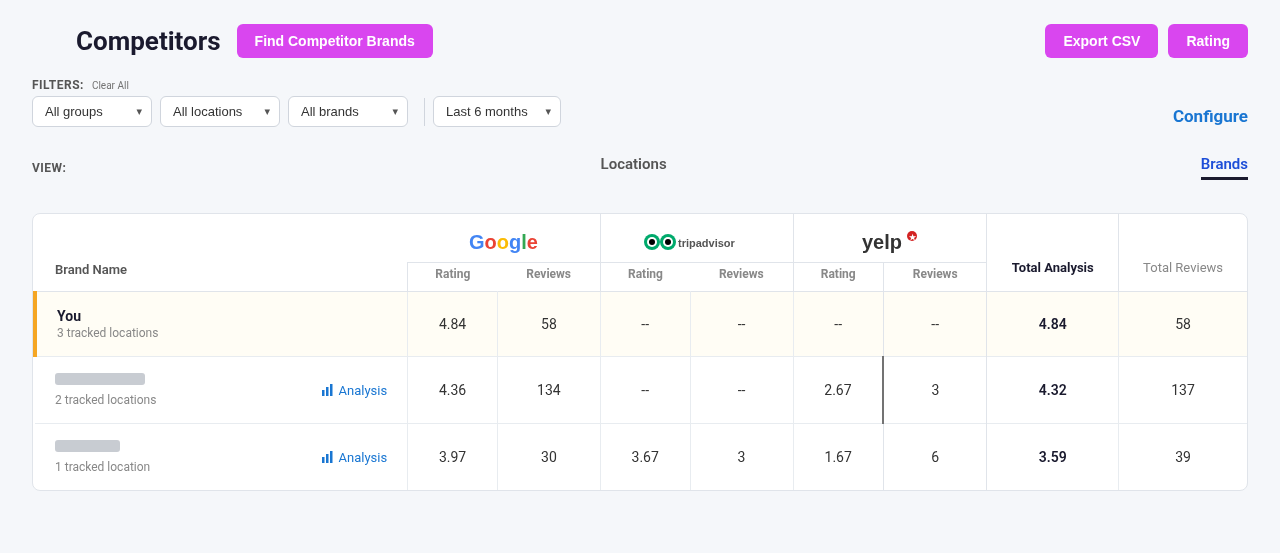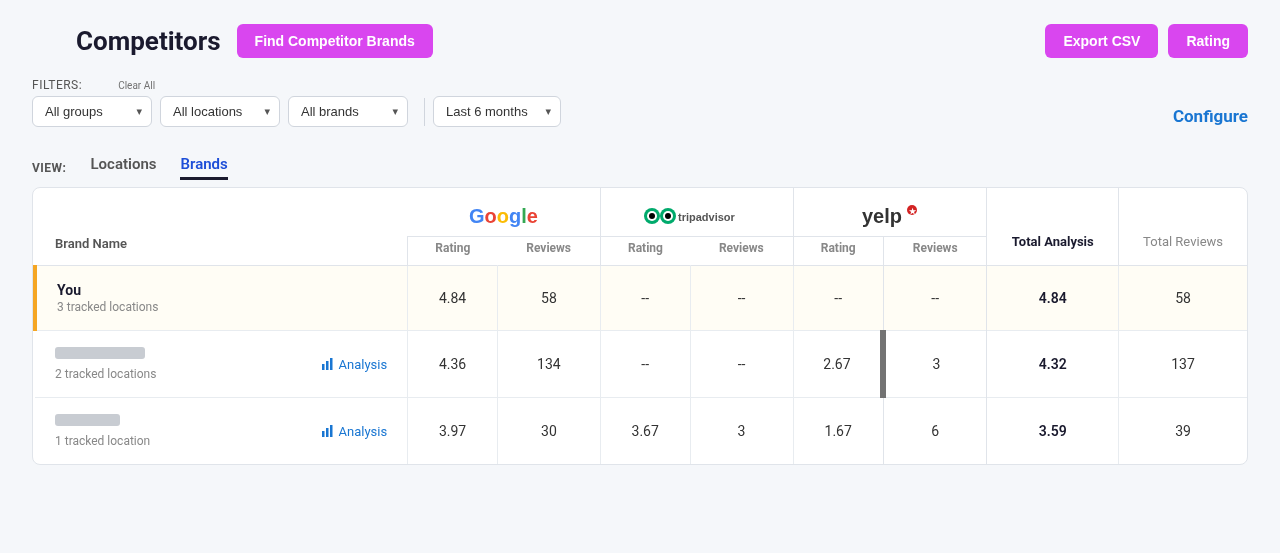--- a/index.html
+++ b/index.html
@@ -49,23 +49,23 @@
     }
     .filters-row {
       display: flex;
       align-items: center;
       gap: 0;
       margin-bottom: 8px;
       flex-wrap: wrap;
     }
     .filters-label {
       font-size: 12px;
-      font-weight: 400;
+      font-weight: 700;
       color: #555;
-      margin-right: 28px;
+      margin-right: 0;
       letter-spacing: 0.5px;
     }
     .filter-select-wrapper {
       position: relative;
       display: inline-flex;
       align-items: center;
       margin-right: 8px;
     }
     .filter-select {
       appearance: none;
@@ -110,22 +110,23 @@
     .configure-link {
       color: #1976d2;
       text-decoration: none;
       font-size: 17px;
       font-weight: 700;
     }
     .view-row {
       display: flex;
       align-items: center;
       gap: 24px;
-      margin-bottom: 7px;
+      margin-bottom: 33px;
       margin-top: 12px;
+      justify-content: space-between;
     }
     .view-label {
       font-size: 12px;
       font-weight: 700;
       color: #555;
       letter-spacing: 0.5px;
     }
     .view-tab {
       font-size: 15px;
       font-weight: 600;
@@ -411,21 +412,21 @@
                   <rect x="9" y="1" width="2.5" height="12" fill="#1976d2"></rect>
                 </svg>
                 <span>Analysis</span>
               </a>
             </div>
           </td>
           <td class="data-cell">4.36</td>
           <td class="data-cell">134</td>
           <td class="data-cell">--</td>
           <td class="data-cell">--</td>
-          <td class="data-cell" style="border-right:6px solid #737373;border-radius:26px;">2.67</td>
+          <td class="data-cell" style="border-right:2px solid #737373;border-radius:26px;">2.67</td>
           <td class="data-cell" style="border-right:1px solid #e0e4ea;">3</td>
           <td class="data-cell highlight">4.32</td>
           <td class="data-cell">137</td>
         </tr>
 
         <tr>
           <td class="brand-col">
             <div style="display:flex; align-items:center; justify-content:space-between;">
               <div>
                 <div style="margin-bottom:4px;">

